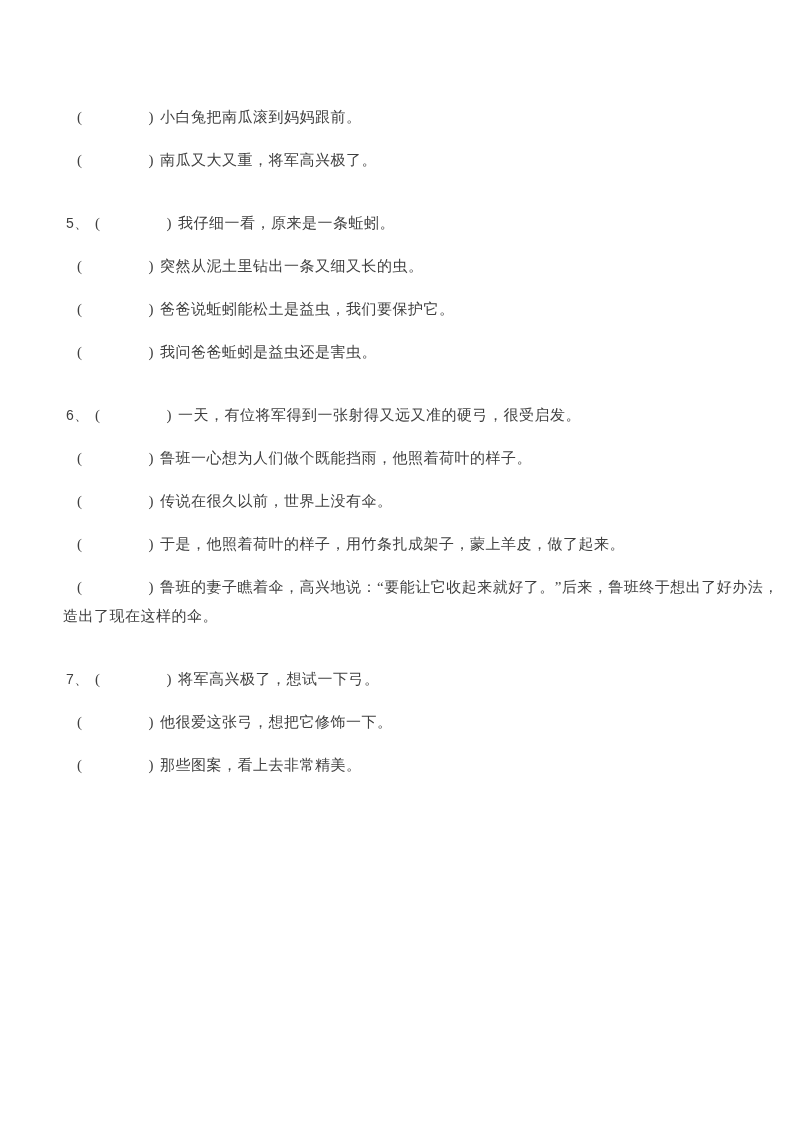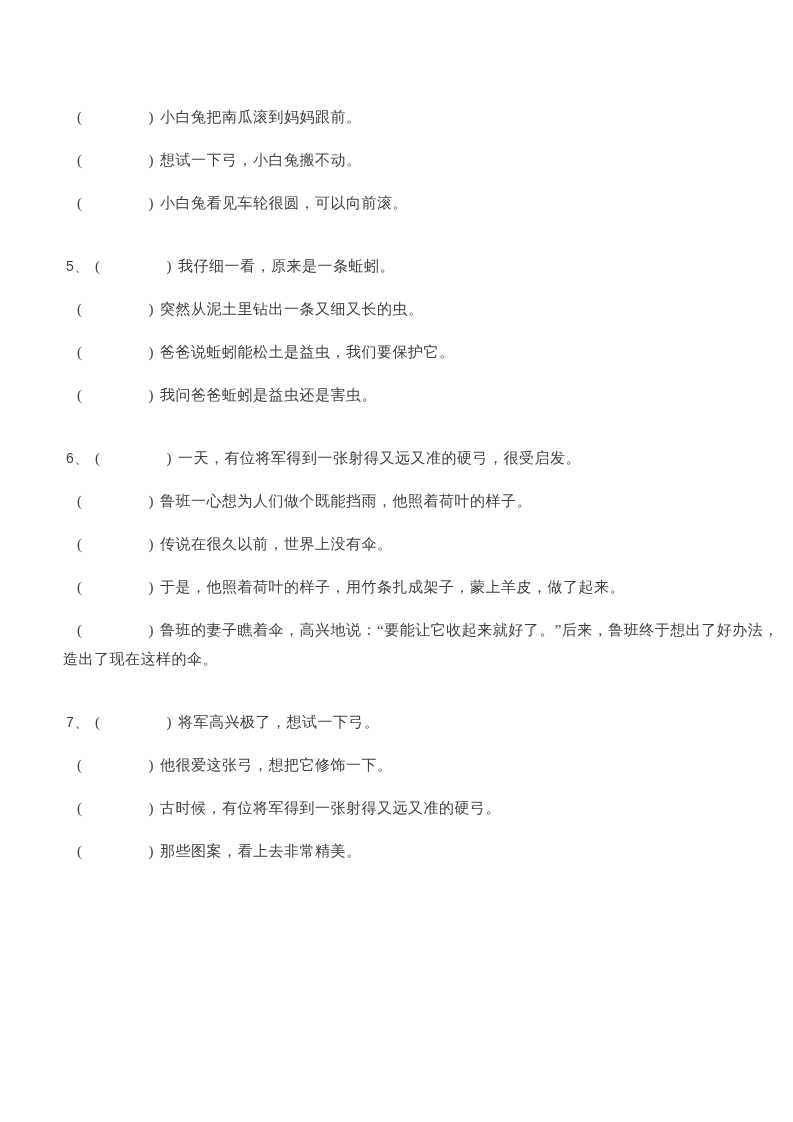--- a/index.html
+++ b/index.html
@@ -53,24 +53,21 @@
 </style>
 </head>
 <body>
 
 <div class="page">
 
   <p class="row">
     <span class="indent"></span><span class="blank"><span>(</span><span class="gap"></span><span>)</span></span><span class="sentence">小白兔把南瓜滚到妈妈跟前。</span>
   </p>
   <p class="row">
-    <span class="indent"></span><span class="blank"><span>(</span><span class="gap"></span><span>)</span></span><span class="sentence">想试一下弓，小白兔搬不动。</span>
-  </p>
-  <p class="row">
-    <span class="indent"></span><span class="blank"><span>(</span><span class="gap"></span><span>)</span></span><span class="sentence">小白兔看见车轮很圆，可以向前滚。</span>
+    <span class="indent"></span><span class="blank"><span>(</span><span class="gap"></span><span>)</span></span><span class="sentence">南瓜又大又重，将军高兴极了。</span>
   </p>
 
   <p class="row sec-gap">
     <span class="num">5、</span><span class="blank"><span>(</span><span class="gap"></span><span>)</span></span><span class="sentence">我仔细一看，原来是一条蚯蚓。</span>
   </p>
   <p class="row">
     <span class="indent"></span><span class="blank"><span>(</span><span class="gap"></span><span>)</span></span><span class="sentence">突然从泥土里钻出一条又细又长的虫。</span>
   </p>
   <p class="row">
     <span class="indent"></span><span class="blank"><span>(</span><span class="gap"></span><span>)</span></span><span class="sentence">爸爸说蚯蚓能松土是益虫，我们要保护它。</span>
@@ -95,19 +92,16 @@
     <span class="indent"></span><span class="blank"><span>(</span><span class="gap"></span><span>)</span></span><span class="sentence">鲁班的妻子瞧着伞，高兴地说：“要能让它收起来就好了。”后来，鲁班终于想出了好办法，造出了现在这样的伞。</span>
   </p>
 
   <p class="row sec-gap">
     <span class="num">7、</span><span class="blank"><span>(</span><span class="gap"></span><span>)</span></span><span class="sentence">将军高兴极了，想试一下弓。</span>
   </p>
   <p class="row">
     <span class="indent"></span><span class="blank"><span>(</span><span class="gap"></span><span>)</span></span><span class="sentence">他很爱这张弓，想把它修饰一下。</span>
   </p>
   <p class="row">
-    <span class="indent"></span><span class="blank"><span>(</span><span class="gap"></span><span>)</span></span><span class="sentence">古时候，有位将军得到一张射得又远又准的硬弓。</span>
-  </p>
-  <p class="row">
     <span class="indent"></span><span class="blank"><span>(</span><span class="gap"></span><span>)</span></span><span class="sentence">那些图案，看上去非常精美。</span>
   </p>
 
 </div>
 
 </body></html>

